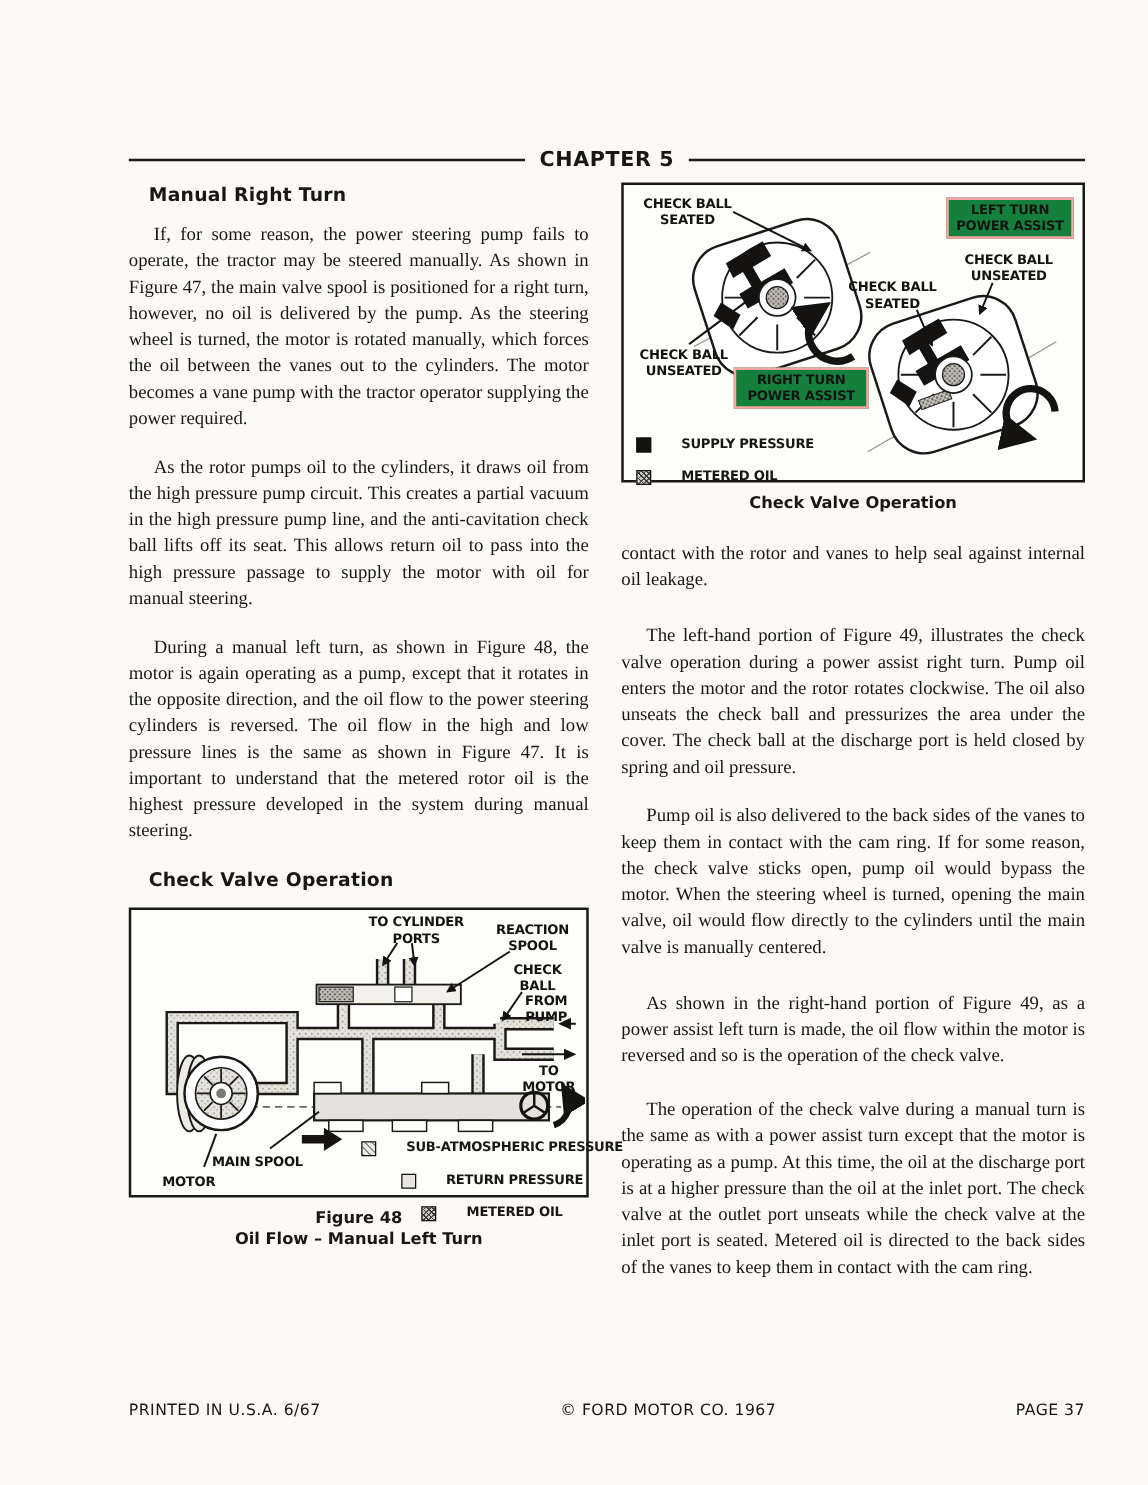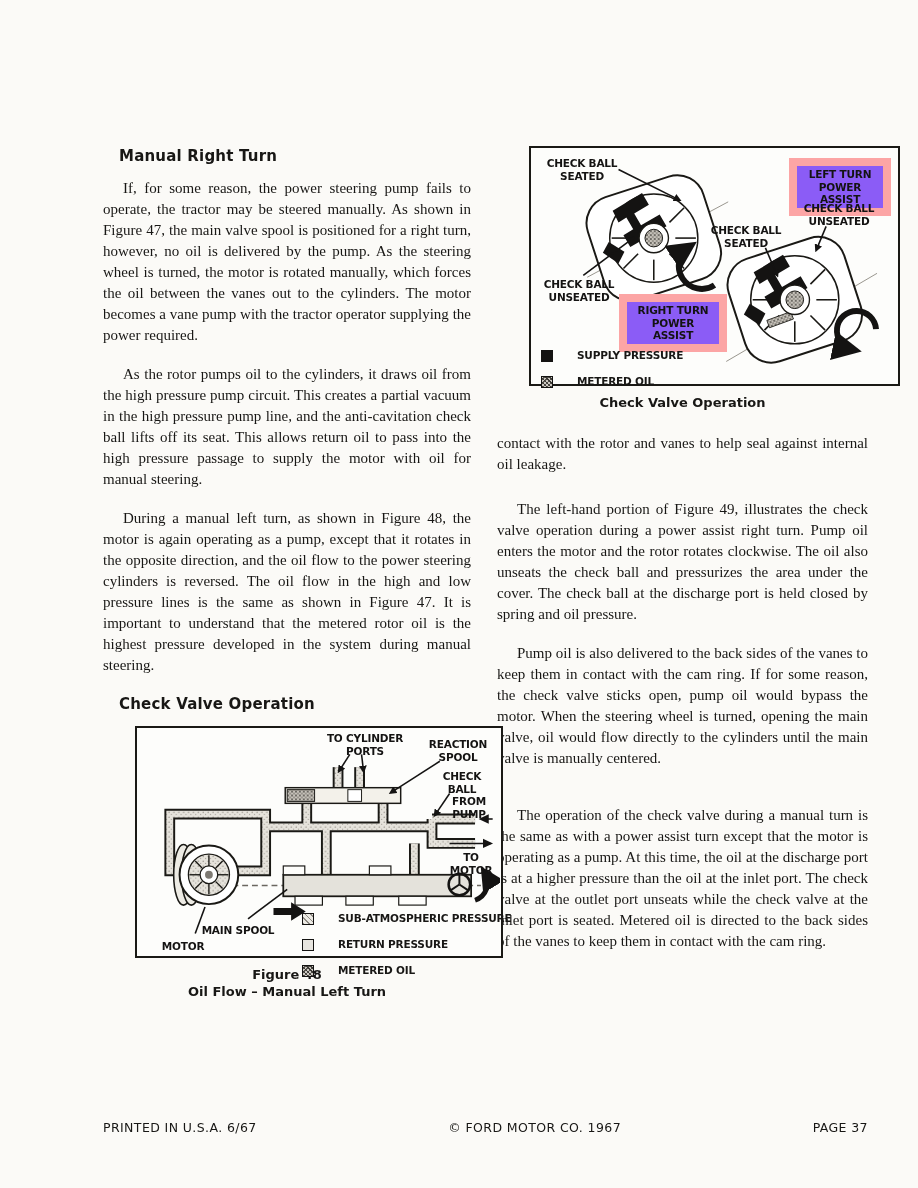--- a/index.html
+++ b/index.html
@@ -31,44 +31,43 @@
   .col.left  { width:368px; }
   .col.right { width:371px; }
   .col p { text-indent:20px; margin-bottom:18px; }
   h2.sec {
     font-family:"DejaVu Sans", sans-serif; font-weight:bold; font-size:15px;
     letter-spacing:.2px; text-align:left; margin:0 0 11px 16px;
   }
   h2.sec.mt { margin-top:26px; }
   .col.right p.first { margin-top:22px; }
   .col.right p.sp1 { margin-top:24px; }
-  .col.right p.sp2 { margin-top:36px; }
+  .col.right p.sp2 { margin-top:22px; }
 
   
   figure { margin:0; }
   .figbox {
     position:relative; background:#fdfdfb;
     border:2.5px solid #1a1915;
-    margin-left:32px;
   }
   .fig48 .figbox { width:368px; height:232px; margin-top:4px; }
   .fig49 .figbox { width:371px; height:240px; }
   .figbox svg { position:absolute; inset:0; }
   figcaption {
     font-family:"DejaVu Sans", sans-serif; font-weight:bold;
     font-size:13px; text-align:center; line-height:17px; margin-top:8px;
   }
   
   .fl {
     position:absolute;
     font-family:"DejaVu Sans", sans-serif; font-weight:bold;
     font-size:10.5px; line-height:12.5px; letter-spacing:-0.2px;
     text-align:center; color:#141312;
   }
-  .fl.boxed { border:8px solid #fca5a5; background:#8b5cf6; padding:2px 4px; }
+  .fl.boxed { border:2px solid #fca5a5; background:#15803d; padding:2px 4px; }
 
   
   .legend { position:absolute; display:flex; flex-direction:column; gap:5px; }
   .legend .row { display:flex; align-items:center; gap:24px; }
   .legend .txt {
     font-family:"DejaVu Sans", sans-serif; font-weight:bold;
     font-size:10.5px; letter-spacing:-0.2px; white-space:nowrap;
   }
   .sw { width:12px; height:12px; border:1px solid #141312; flex:0 0 auto; }
   .sw.black { background:#141312; }
@@ -88,20 +87,25 @@
     position:absolute; top:1120px; left:103px; right:50px;
     display:flex; justify-content:space-between;
     font-family:"DejaVu Sans", sans-serif; font-size:12.5px; letter-spacing:.4px;
   }
 </style>
 </head>
 <body>
 
 <div class="page">
 
+  <div class="chapter-header">
+    <span class="rule left"></span>
+    <span class="chapter-title">CHAPTER 5</span>
+    <span class="rule"></span>
+  </div>
 
   <div class="columns">
 
     <div class="col left">
       <h2 class="sec">Manual Right Turn</h2>
       <p>If, for some reason, the power steering pump fails to operate, the tractor may be steered manually. As shown in Figure 47, the main valve spool is positioned for a right turn, however, no oil is delivered by the pump. As the steering wheel is turned, the motor is rotated manually, which forces the oil between the vanes out to the cylinders. The motor becomes a vane pump with the tractor operator supplying the power required.</p>
       <p>As the rotor pumps oil to the cylinders, it draws oil from the high pressure pump circuit. This creates a partial vacuum in the high pressure pump line, and the anti-cavitation check ball lifts off its seat. This allows return oil to pass into the high pressure passage to supply the motor with oil for manual steering.</p>
 
       <p>During a manual left turn, as shown in Figure 48, the motor is again operating as a pump, except that it rotates in the opposite direction, and the oil flow to the power steering cylinders is reversed. The oil flow in the high and low pressure lines is the same as shown in Figure 47. It is important to understand that the metered rotor oil is the highest pressure developed in the system during manual steering.</p>
 
@@ -208,21 +212,21 @@
           </svg>
 
           <div class="fl" style="left:178px; top:4px; width:100px;">TO CYLINDER PORTS</div>
           <div class="fl" style="left:283px; top:10px; width:76px;">REACTION SPOOL</div>
           <div class="fl" style="left:300px; top:42px; width:50px;">CHECK BALL</div>
           <div class="fl" style="left:308px; top:67px; width:48px;">FROM PUMP</div>
           <div class="fl" style="left:312px; top:123px; width:44px;">TO MOTOR</div>
           <div class="fl" style="left:58px; top:196px; width:86px;">MAIN SPOOL</div>
           <div class="fl" style="left:16px; top:212px; width:60px;">MOTOR</div>
 
-          <div class="legend" style="left:165px; top:180px;">
+          <div class="legend" style="left:184px; top:180px;align-items:center;">
             <div class="row">
               <span class="sw stipple-light"></span>
               <span class="txt">SUB-ATMOSPHERIC PRESSURE</span>
             </div>
             <div class="row">
               <span class="sw plain"></span>
               <span class="txt">RETURN PRESSURE</span>
             </div>
             <div class="row">
               <span class="sw stipple-dark"></span>
@@ -315,20 +319,21 @@
           </div>
         </div>
         <figcaption>
           <div>Check Valve Operation</div>
         </figcaption>
       </figure>
 
       <p class="first" style="text-indent:0;">contact with the rotor and vanes to help seal against internal oil leakage.</p>
       <p class="sp1">The left-hand portion of Figure 49, illustrates the check valve operation during a power assist right turn. Pump oil enters the motor and the rotor rotates clockwise. The oil also unseats the check ball and pressurizes the area under the cover. The check ball at the discharge port is held closed by spring and oil pressure.</p>
       <p>Pump oil is also delivered to the back sides of the vanes to keep them in contact with the cam ring. If for some reason, the check valve sticks open, pump oil would bypass the motor. When the steering wheel is turned, opening the main valve, oil would flow directly to the cylinders until the main valve is manually centered.</p>
+      <p class="sp1">As shown in the right-hand portion of Figure 49, as a power assist left turn is made, the oil flow within the motor is reversed and so is the operation of the check valve.</p>
       <p class="sp2">The operation of the check valve during a manual turn is the same as with a power assist turn except that the motor is operating as a pump. At this time, the oil at the discharge port is at a higher pressure than the oil at the inlet port. The check valve at the outlet port unseats while the check valve at the inlet port is seated. Metered oil is directed to the back sides of the vanes to keep them in contact with the cam ring.</p>
     </div>
   </div>
 
   <div class="footer">
     <span>PRINTED IN U.S.A. 6/67</span>
     <span>© FORD MOTOR CO. 1967</span>
     <span>PAGE 37</span>
   </div>
 </div>

